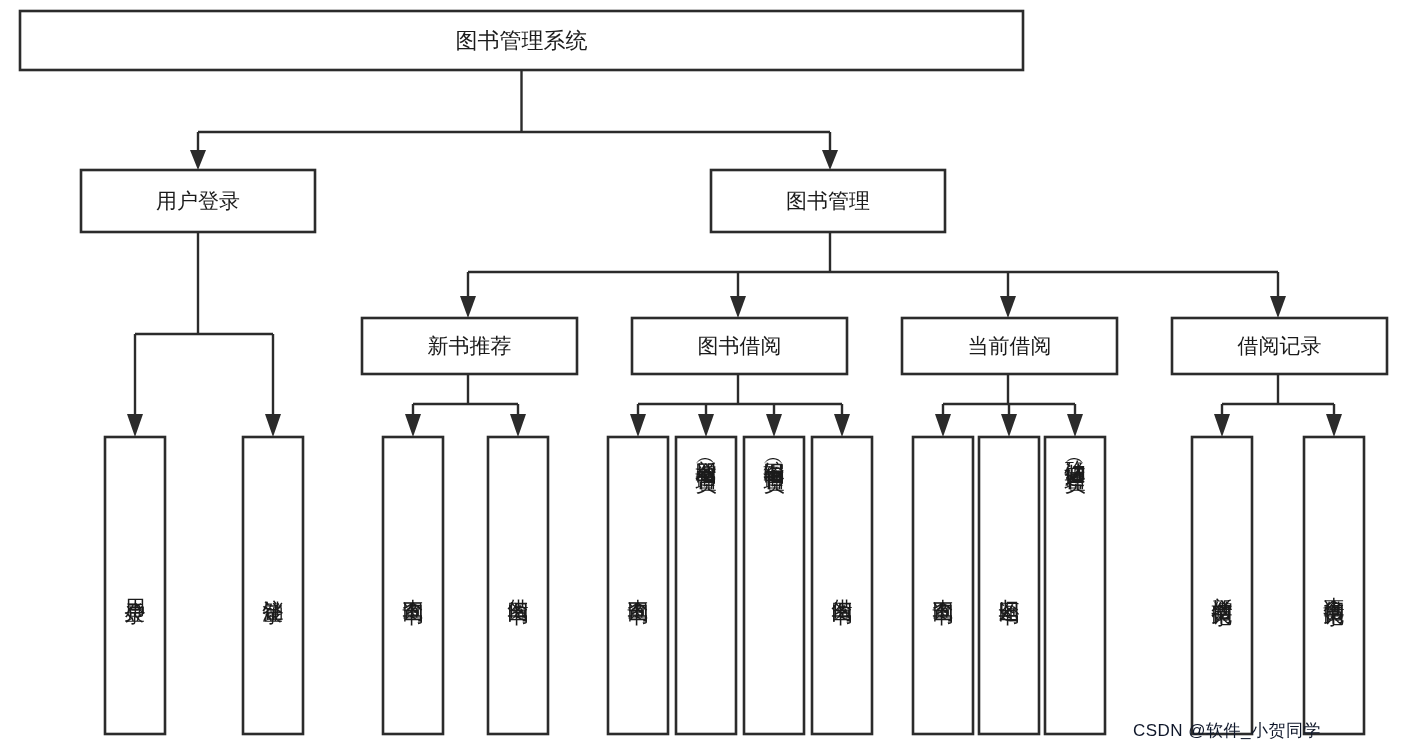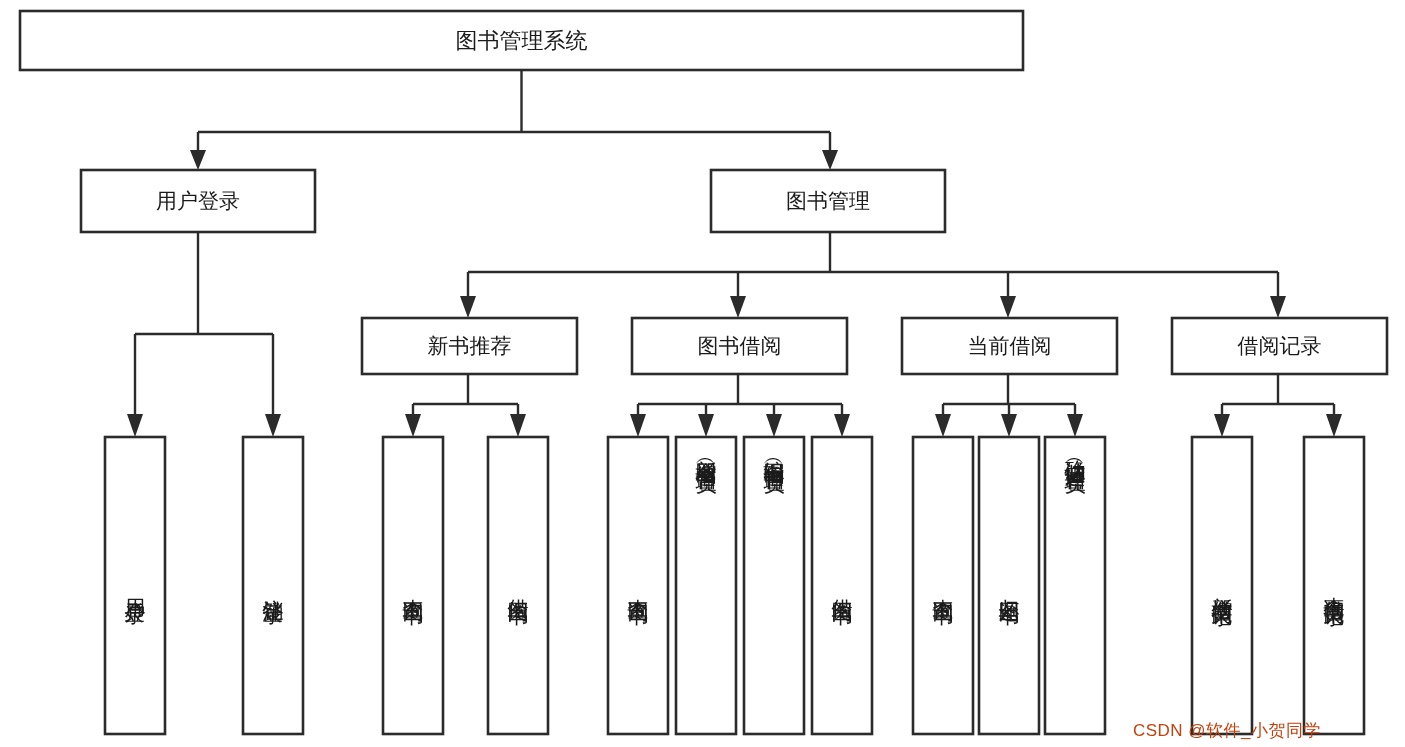--- a/index.html
+++ b/index.html
@@ -69,21 +69,21 @@
     letter-spacing: 2px;
     white-space: nowrap;
     text-align: center;
   }
   .watermark {
     position: absolute;
     right: 8px;
     bottom: 5px;
     font-family: "Liberation Sans", "DejaVu Sans", sans-serif;
     font-size: 17px;
-    color: #c2410c;
+    color: #0f172a;
     letter-spacing: 0.5px;
     user-select: none;
   }
 </style>
 </head>
 <body>
 
 <div id="diagram-root">
 
   <svg class="flow" viewBox="0 0 1405 747">

